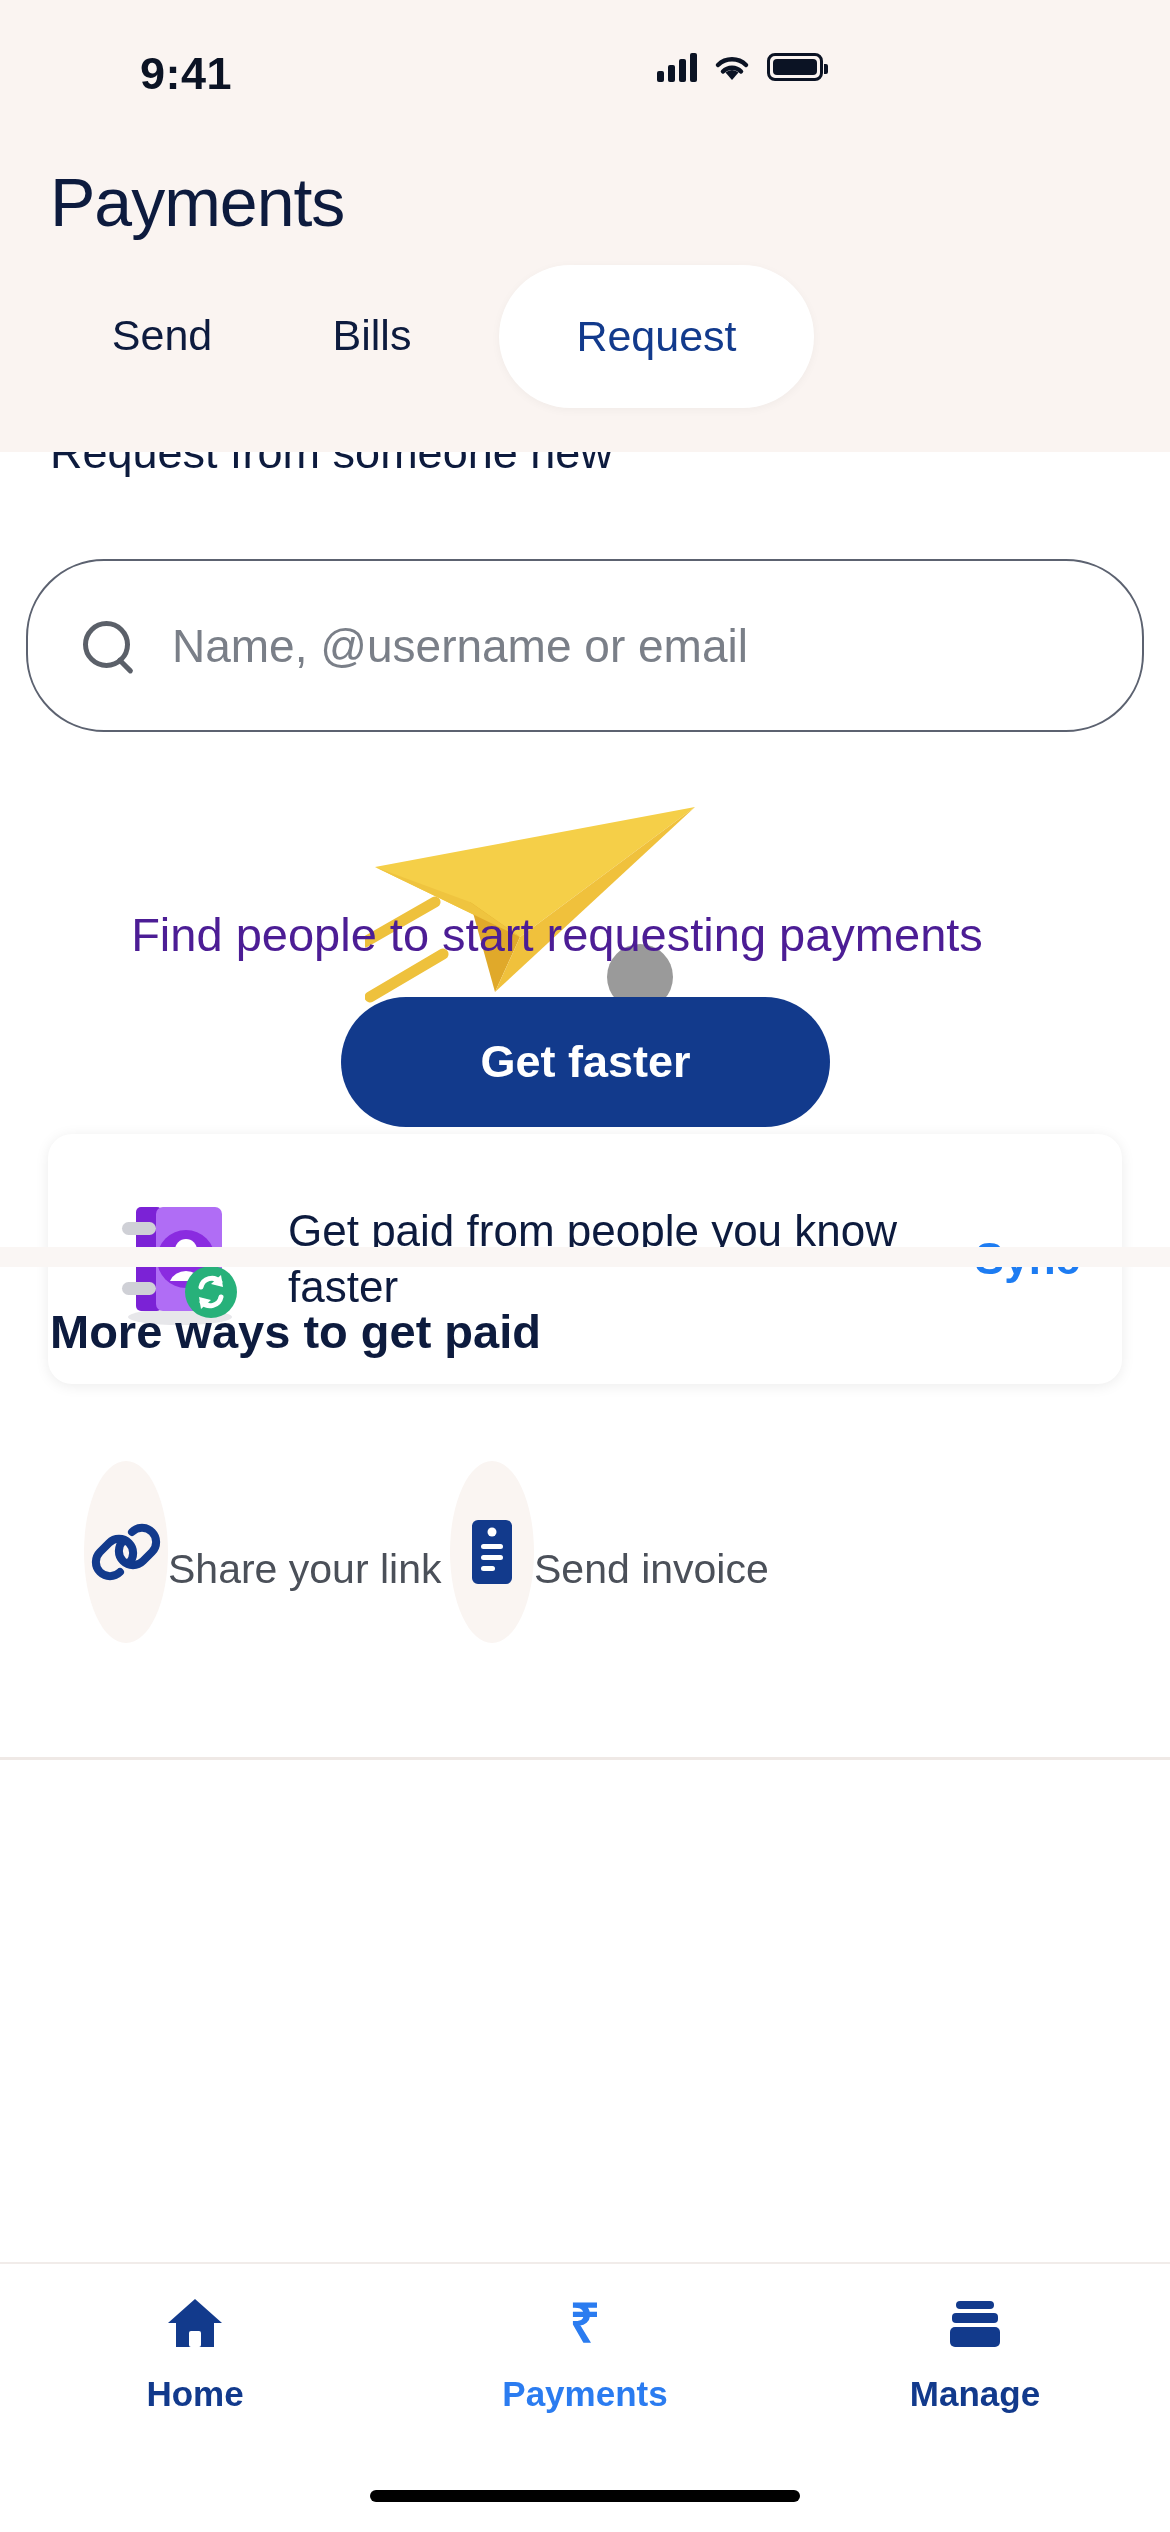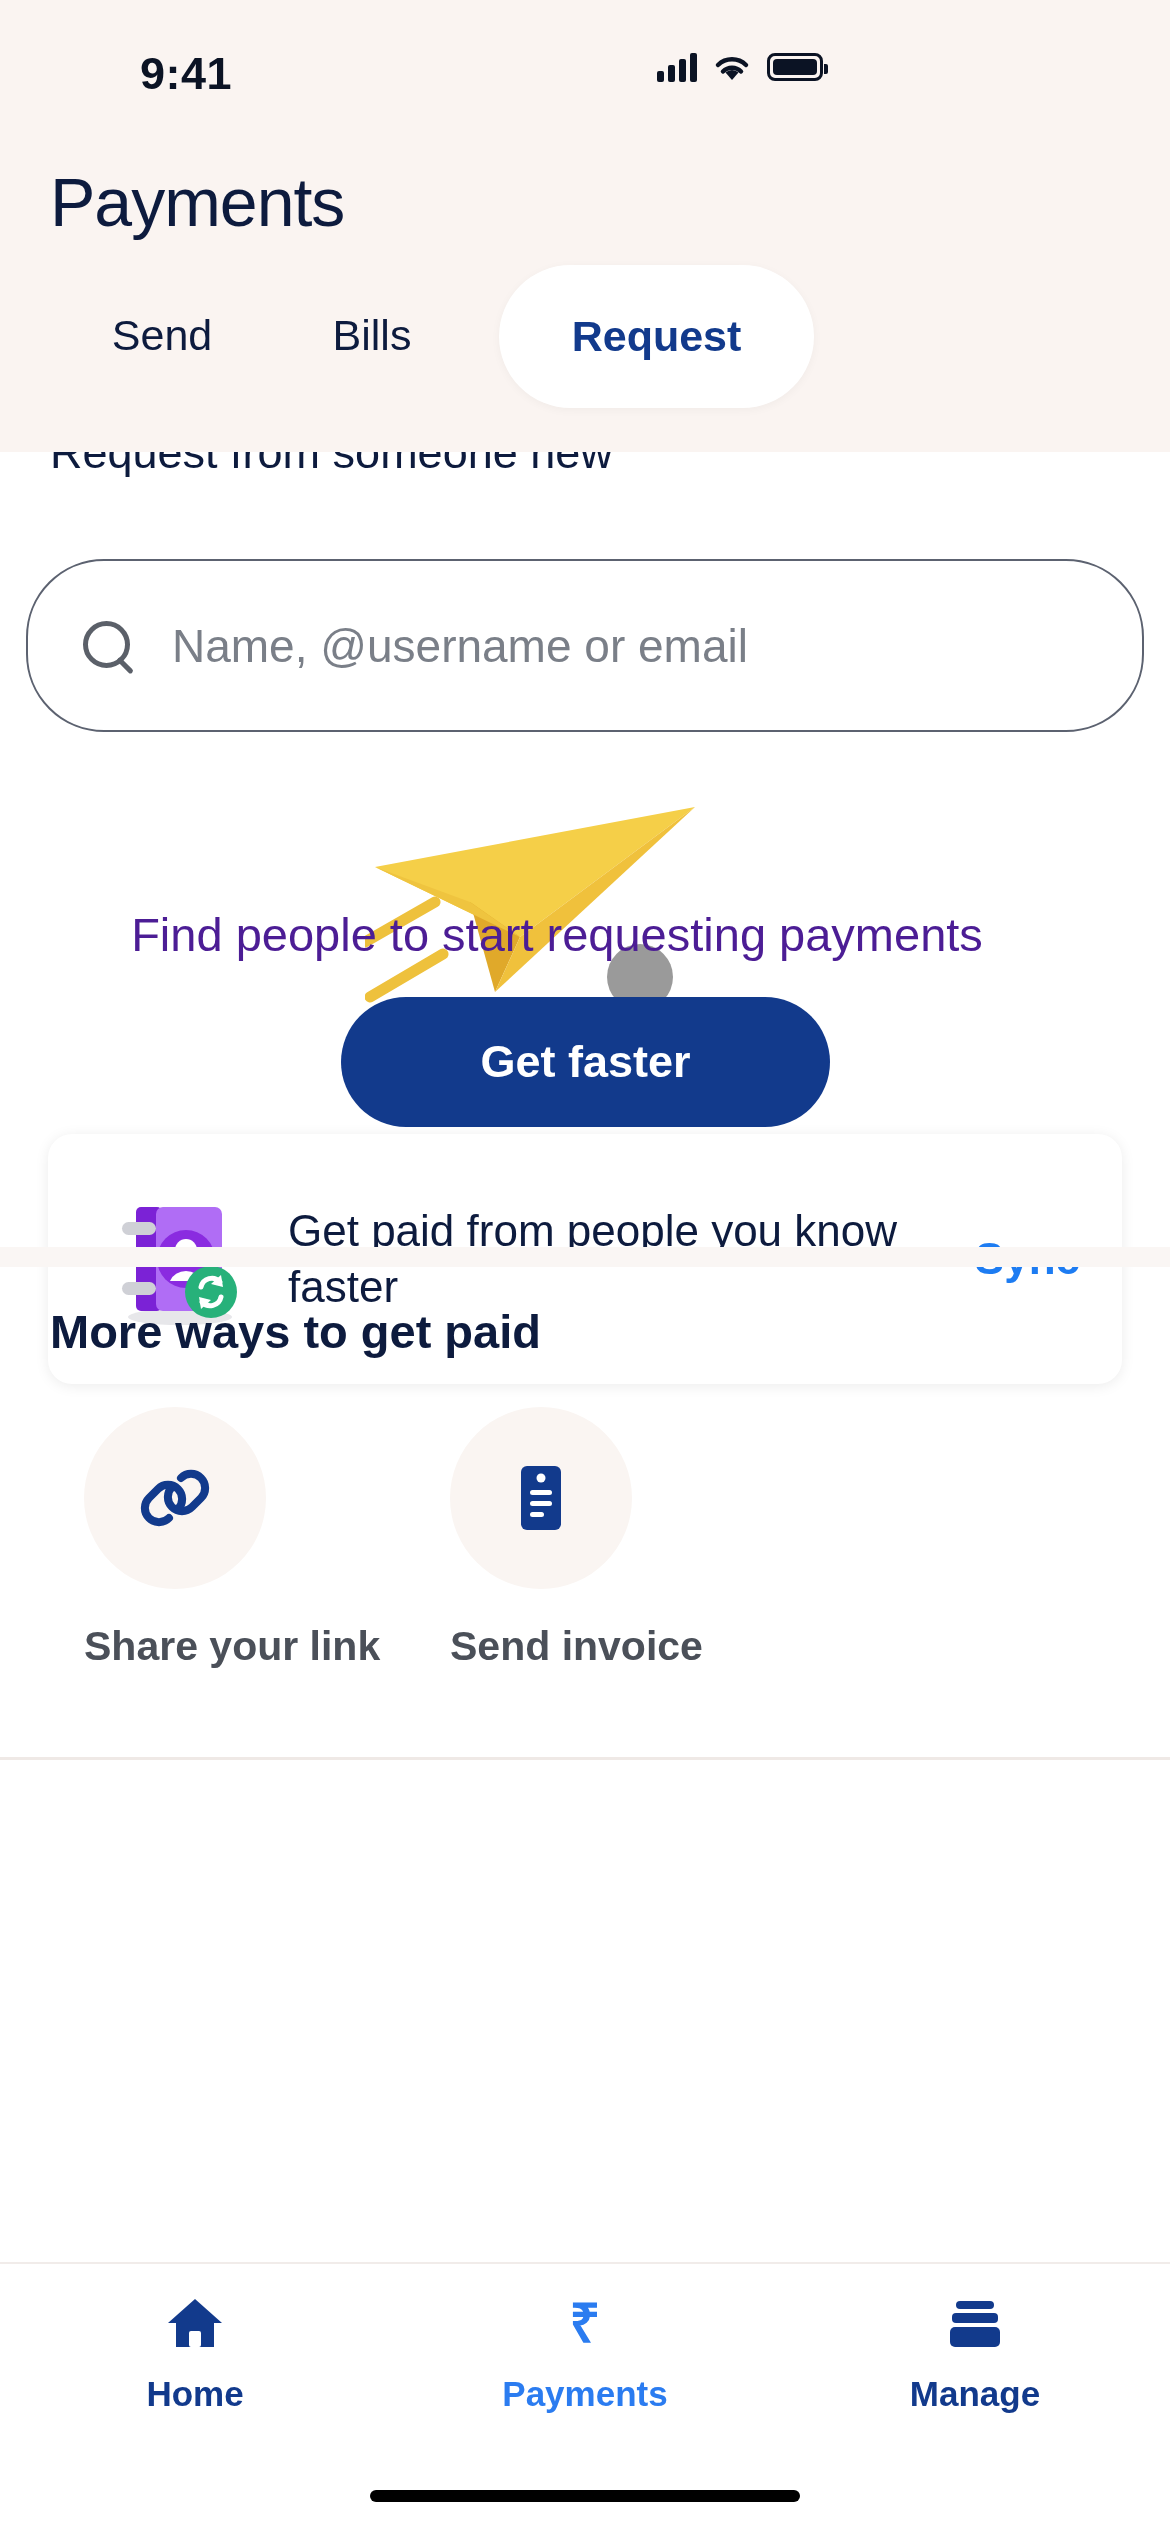--- a/index.html
+++ b/index.html
@@ -57,21 +57,21 @@
   .tab {
     position:absolute; top:0; height:140px;
     display:flex; align-items:center; justify-content:center;
     font-size:43px; color:#0d1b3e; font-weight:400;
   }
   .tab-send { left:60px; width:180px; }
   .tab-bills { left:270px; width:180px; }
   .tab-request {
     left:487px; width:315px; height:143px;
     background:#ffffff; border-radius:72px;
-    font-weight:700; color:#123a8c;
+    font-weight:400; color:#123a8c;
     box-shadow:0 2px 10px rgba(0,0,0,0.04);
   }
 
   
   .body-scroll {
     position:absolute; top:452px; left:0; width:1170px; height:1810px;
     background:#ffffff; overflow:hidden;
   }
 
   .clipped-heading {
@@ -135,21 +135,21 @@
 
   .more-title {
     position:absolute; left:50px; top:852px;
     font-size:47px; font-weight:700; color:#0d1b3e;
   }
 
   .tiles {
     position:absolute; left:0; top:955px; width:1170px; height:290px;
     display:flex; padding-left:84px; gap:136px;
   }
-  .tile { width:230px; display:flex; flex-direction:column; align-items:flex-start;font-weight:bold; }
+  .tile { width:230px; display:flex; flex-direction:row; align-items:center; }
   .tile-circ {
     width:182px; height:182px; border-radius:50%;
     background:#faf5f2; display:flex; align-items:center; justify-content:center;
   }
   .tile-label {
     margin-top:34px; font-size:41px; color:#4b5059; white-space:nowrap;
   }
 
   .scroll-edge {
     position:absolute; left:0; top:1305px; width:1170px; height:3px;

